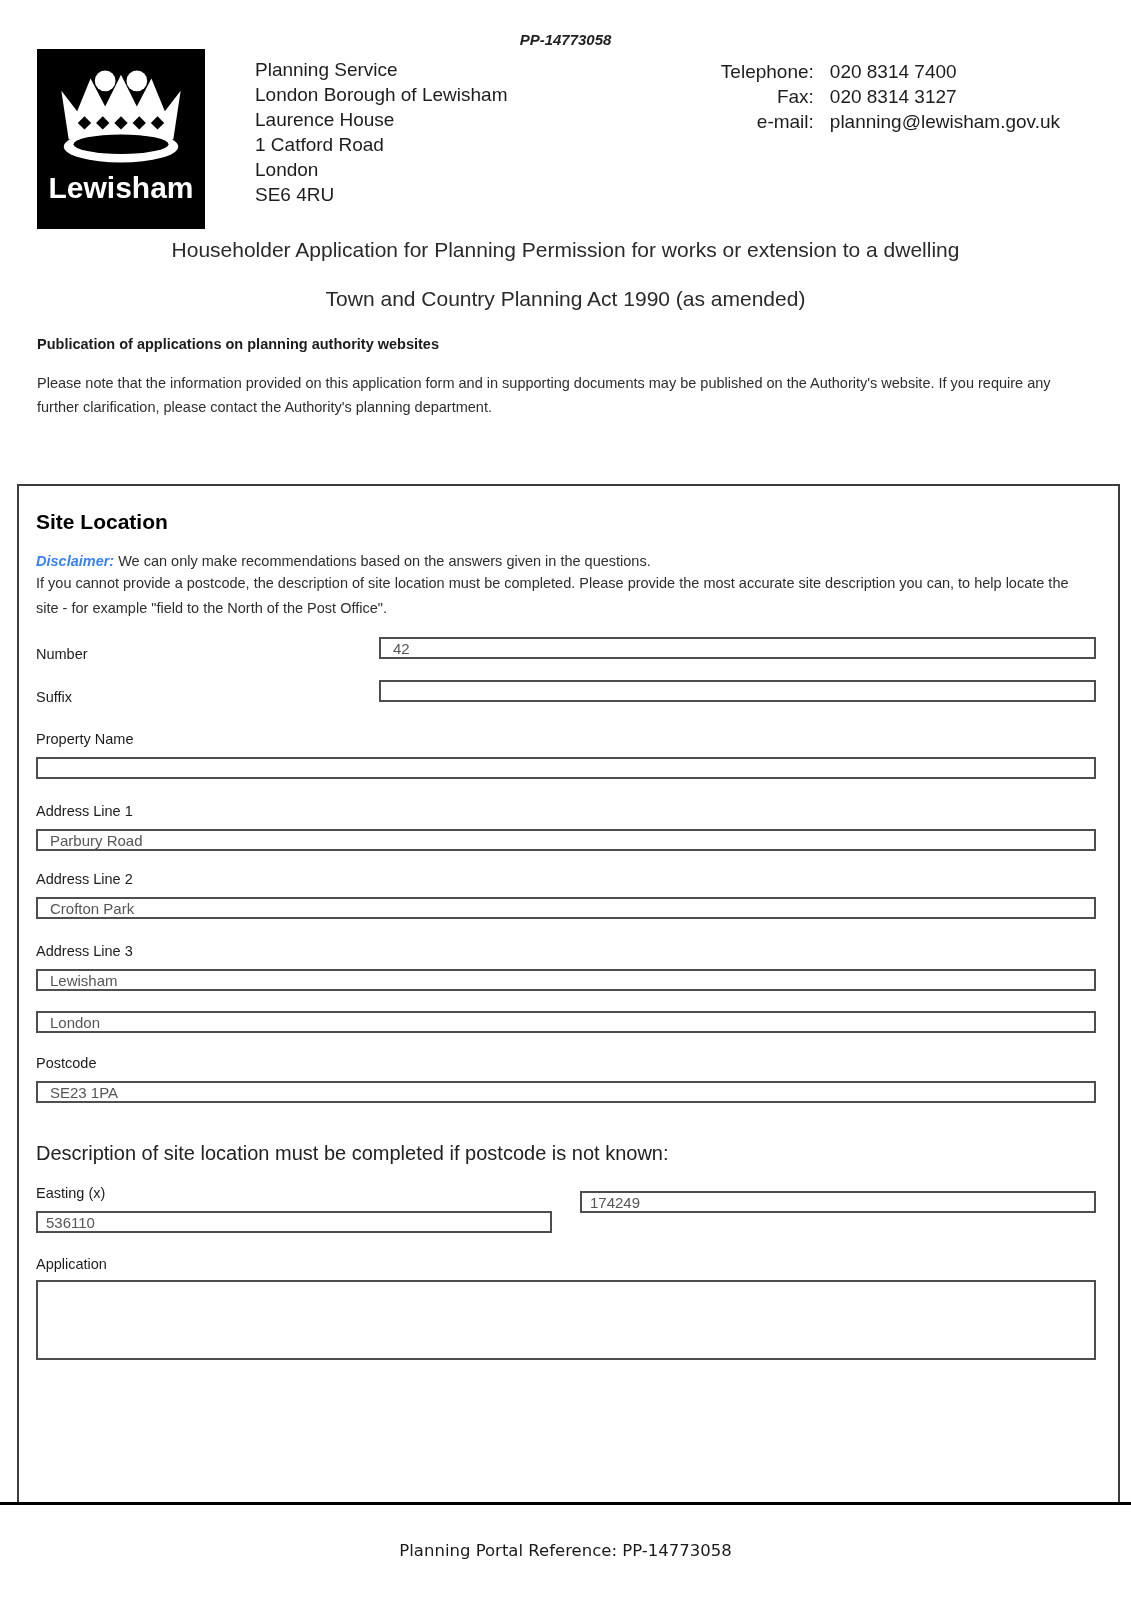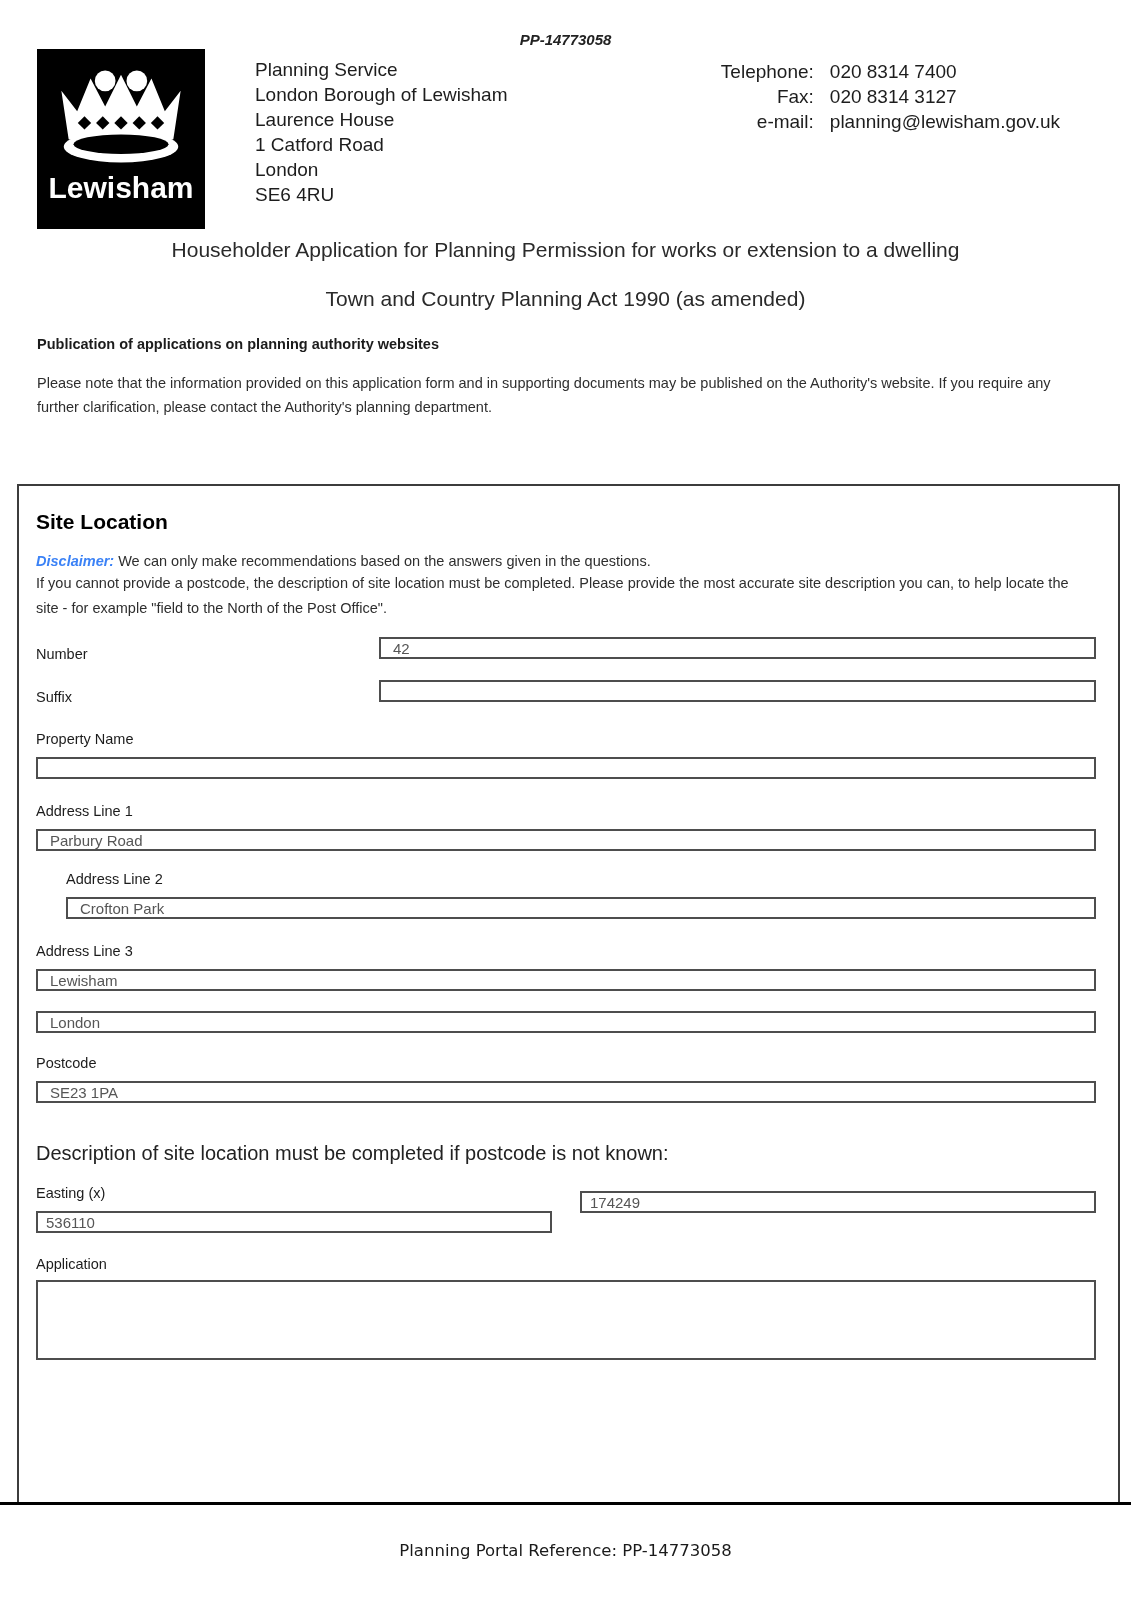--- a/index.html
+++ b/index.html
@@ -34,21 +34,21 @@
   .row-inline { display:flex; align-items:flex-start; margin-top:16px; }
   .row-inline:first-of-type { margin-top:12px; }
   .row-inline .f-label { flex:0 0 343px; padding-top:7px; }
   .row-inline .tb { flex:1; }
 
   .f-label { font-size:14.5px; color:#1c1c1c; line-height:20px; display:block; }
   .tb { height:22px; width:100%; border:2px solid #4e4e4e; background:#fff; font-family:"Liberation Sans", sans-serif; font-size:15px; color:#565656; padding:0 12px; display:block; }
   textarea.tb { height:80px; resize:none; padding-top:9px; }
 
   .row-stack { margin-top:22px; }
-  .row-stack.tight { margin-top:18px;margin-left:30px; }
+  .row-stack.tight { margin-top:18px; }
   .row-stack.wide { margin-top:20px; }
   .row-stack .tb { margin-top:8px; }
 
   .desc-head { margin-top:38px; font-size:20px; color:#222; line-height:24px; }
 
   .coord-row { display:flex; gap:28px; margin-top:18px; }
   .coord-col { flex:1; }
   .coord-col .tb { margin-top:8px;padding-left:8px; }
 
   .desc-block { margin-top:21px; }

